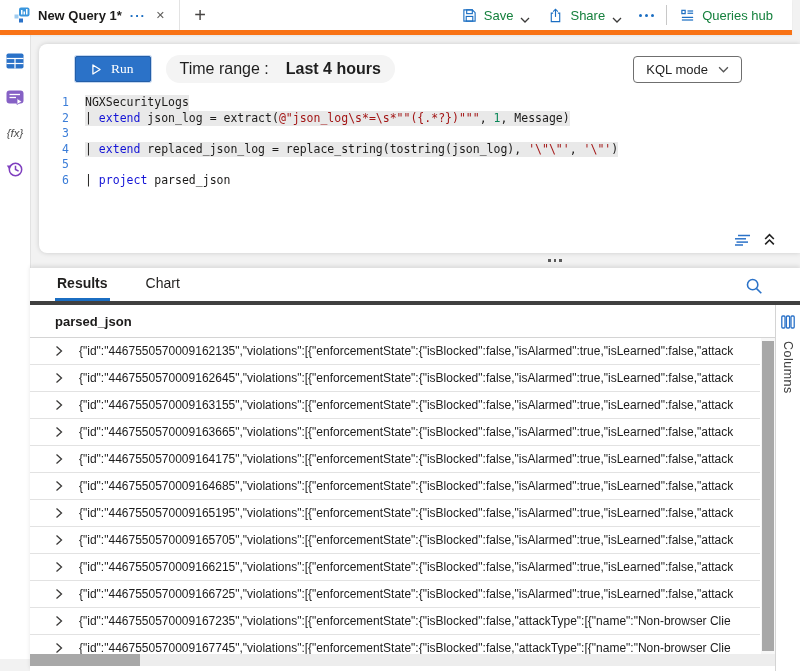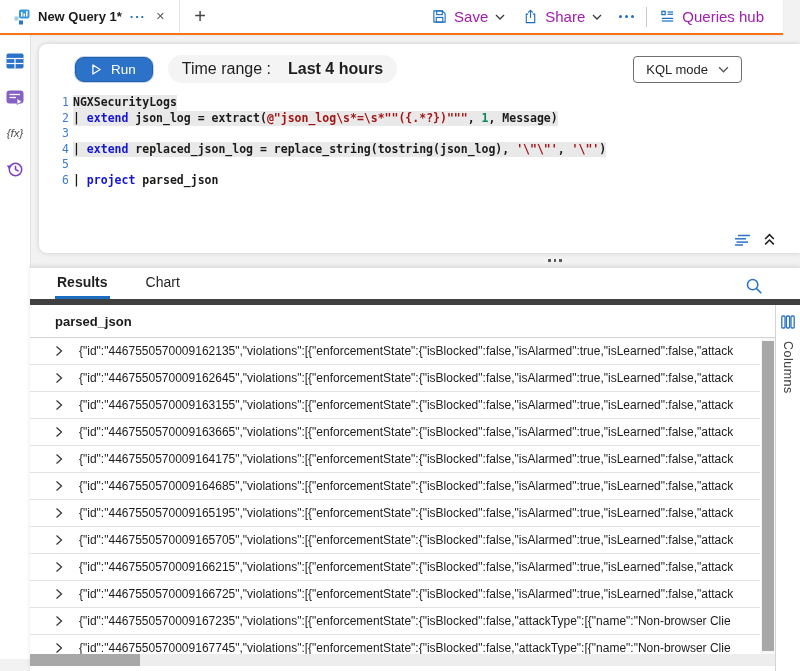--- a/index.html
+++ b/index.html
@@ -4,84 +4,84 @@
 <style>
   * { box-sizing: border-box; margin: 0; padding: 0; }
   html,body { width: 800px; height: 671px; }
   body {
     position: relative; overflow: hidden; background: #f2f2f2;
     font-family: "Liberation Sans", sans-serif; color: #201f1e;
   }
   svg { display: block; }
 
   
-  .tabbar { position:absolute; top:0; left:0; right:17px; height:35px; background:#fff;
-    border-bottom:2px solid #f97316; display:flex; align-items:stretch; z-index:6;
+  .tabbar { position:absolute; top:0; left:0; right:8px; height:35px; background:#fff;
+    border-bottom:5px solid #f97316; display:flex; align-items:stretch; z-index:6;
     box-shadow:0 1px 2px rgba(0,0,0,.05); }
   .tab { display:flex; align-items:center; gap:8px; padding:0 12px 0 14px;
     border-right:1px solid #e3e3e3; background:#fff; }
   .tab-title { font-size:13px; font-weight:700; color:#1b1a19; }
   .tab-more { color:#1b6ec2; font-weight:700; font-size:13px; letter-spacing:1px; cursor:pointer; }
   .tab-close { color:#5f5e5c; font-size:11px; cursor:pointer; padding:2px; }
   .newtab { width:40px; display:flex; align-items:center; justify-content:center;
     font-size:20px; font-weight:300; color:#484644; cursor:pointer; }
   .tab-actions { margin-left:auto; display:flex; align-items:center; padding-right:10px; }
-  .action { display:flex; align-items:center; gap:7px; font-size:15px; color:#a21caf;
+  .action { display:flex; align-items:flex-end; gap:7px; font-size:13px; color:#15803d;
     padding:4px 9px; cursor:pointer; }
   .vdiv { width:1px; height:20px; background:#c8c8c8; margin:0 4px; }
   .dots { display:flex; gap:3px; padding:4px 8px; cursor:pointer; }
   .dots i { width:3px; height:3px; border-radius:50%; background:#1b6ec2; }
 
   
   .sidebar { position:absolute; left:0; top:35px; bottom:12px; width:31px; background:#fff;
     border-right:1px solid #e2e2e2; display:flex; flex-direction:column; align-items:center;
     padding-top:18px; gap:21px; z-index:2; }
   .side-item { cursor:pointer; }
   .fx-label { font-size:11.5px; color:#4d4d4d; font-style:italic; }
 
   
   .query-card { position:absolute; left:39px; top:44px; right:0; height:209px; background:#fff;
     border-radius:8px 0 0 8px; box-shadow:0 0 5px rgba(0,0,0,.16); z-index:1; }
   .toolbar { display:flex; align-items:center; padding:11px 14px 0 36px; gap:15px; }
   .run-btn { display:flex; align-items:center; gap:10px; background:#2b72c8; color:#fff;
-    border:1px solid #235ea8; box-shadow:0 0 0 1px #c3d6ef; border-radius:9px;
-    padding:4px 16px; font-size:13.5px; cursor:pointer; font-family:Liberation Sans, sans-serif; }
+    border:1px solid #235ea8; box-shadow:0 0 0 1px #c3d6ef; border-radius:2px;
+    padding:4px 16px; font-size:13.5px; cursor:pointer; font-family:Liberation Serif, serif; }
   .pill { background:#f4f4f4; border-radius:14px; padding:5px 14px; font-size:16px;
     color:#1f1f1f; display:flex; gap:6px; white-space:nowrap; cursor:pointer; }
   .pill b { font-weight:700;margin-left:11px; }
   .mode-select { margin-left:auto; margin-right:44px; border:1px solid #6f6f6f; border-radius:4px;
     padding:5px 12px; font-size:13px; display:flex; align-items:center; gap:10px;
     color:#1f1f1f; cursor:pointer; background:#fff; }
 
   
   .editor { margin-top:12px; font-family:"DejaVu Sans Mono", monospace; font-size:11.5px;
     line-height:15.5px; }
   .code-line { display:flex; }
   .gutter { width:30px; flex:none; text-align:right; color:#3b7dd8; }
-  .code { margin-left:4px; white-space:pre; color:#1b1a19;font-weight:bold; }
+  .code { margin-left:16px; white-space:pre; color:#1b1a19; }
   .code.hl { background:#e9e9e9; }
   .tok-kw { color:#1414d6; }
   .tok-str { color:#a31515; }
   .tok-num { color:#098658; }
   .tok-squiggle { text-decoration: underline wavy #a052c8 1px; text-underline-offset:2.5px; }
   .editor-actions { position:absolute; right:24px; bottom:7px; display:flex; gap:12px;
     align-items:center; }
   .editor-actions > span { cursor:pointer; }
 
   
   .splitter { position:absolute; left:0; right:0; top:253px; height:15px; display:flex;
     align-items:center; z-index:0; }
   .splitter-dots { display:flex; gap:3px; margin-left:548px; cursor:row-resize; }
   .splitter-dots i { width:2.5px; height:2.5px; background:#5a5a5a; }
 
   
   .results-card { position:absolute; left:30px; top:268px; right:0; bottom:0; background:#fff;
     box-shadow:0 -2px 4px rgba(0,0,0,.10); display:flex; flex-direction:column; z-index:3; }
   .results-tabs { flex:none; height:37px; display:flex; align-items:stretch; padding-left:25px;
-    gap:34px; border-bottom:6px solid #404040; position:relative; }
+    gap:34px; border-bottom:4px solid #404040; position:relative; }
   .rtab { display:flex; align-items:center; font-size:14px; color:#201f1e; padding:0 2px;
     border-bottom:3px solid transparent; cursor:pointer; }
   .rtab.active { font-weight:700; border-bottom-color:#1b6ec2; }
   .search-btn { position:absolute; right:37px; top:9px; cursor:pointer; }
 
   .results-body { flex:1; display:flex; min-height:0; }
   .grid-col { flex:1; display:flex; flex-direction:column; min-width:0; }
   .col-header { flex:none; height:33px; line-height:33px; padding-left:25px; font-size:13px;
     font-weight:700; color:#1b1a19; border-bottom:1px solid #d4d4d4; }
   .grid { flex:1; position:relative; overflow:hidden; padding-right:15px; }

